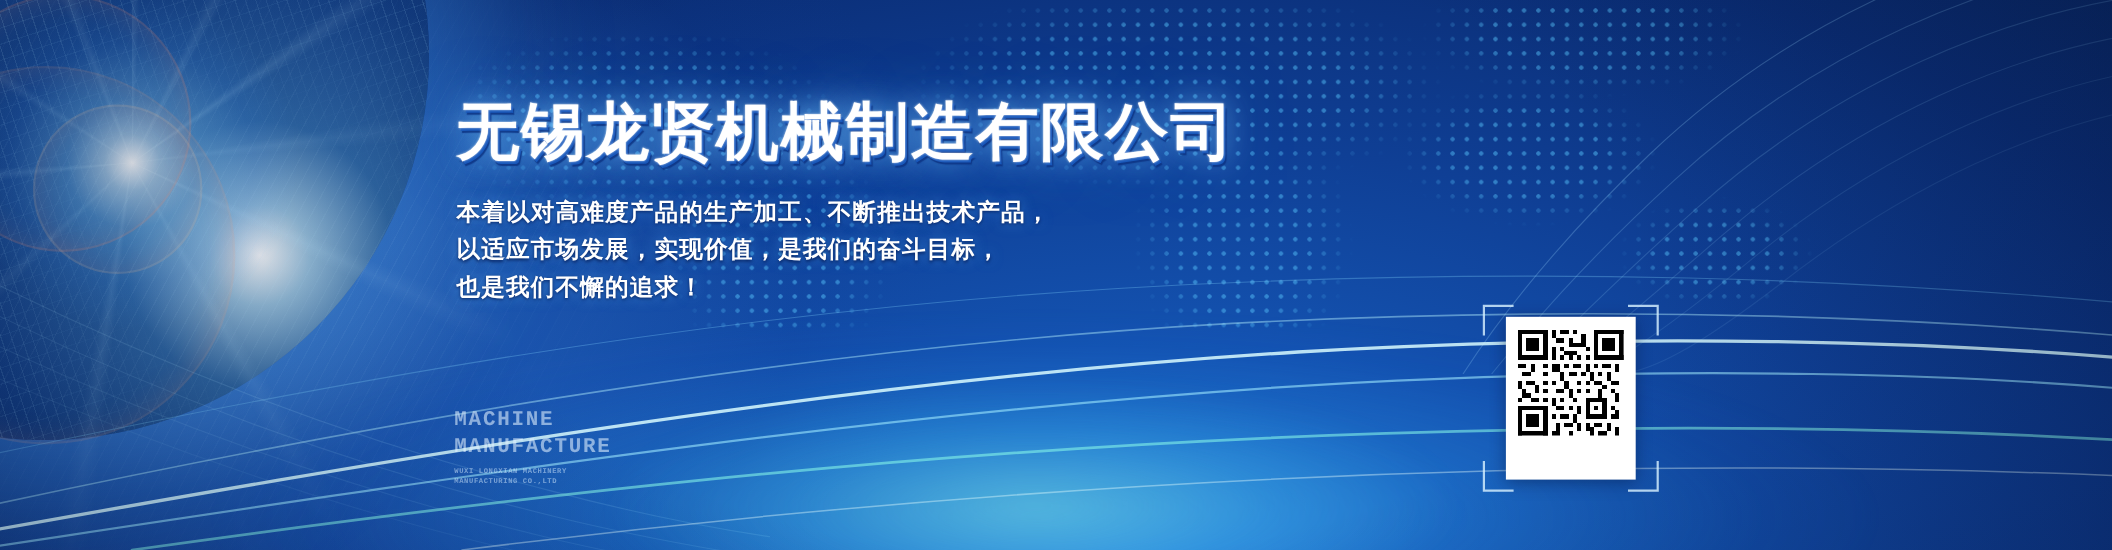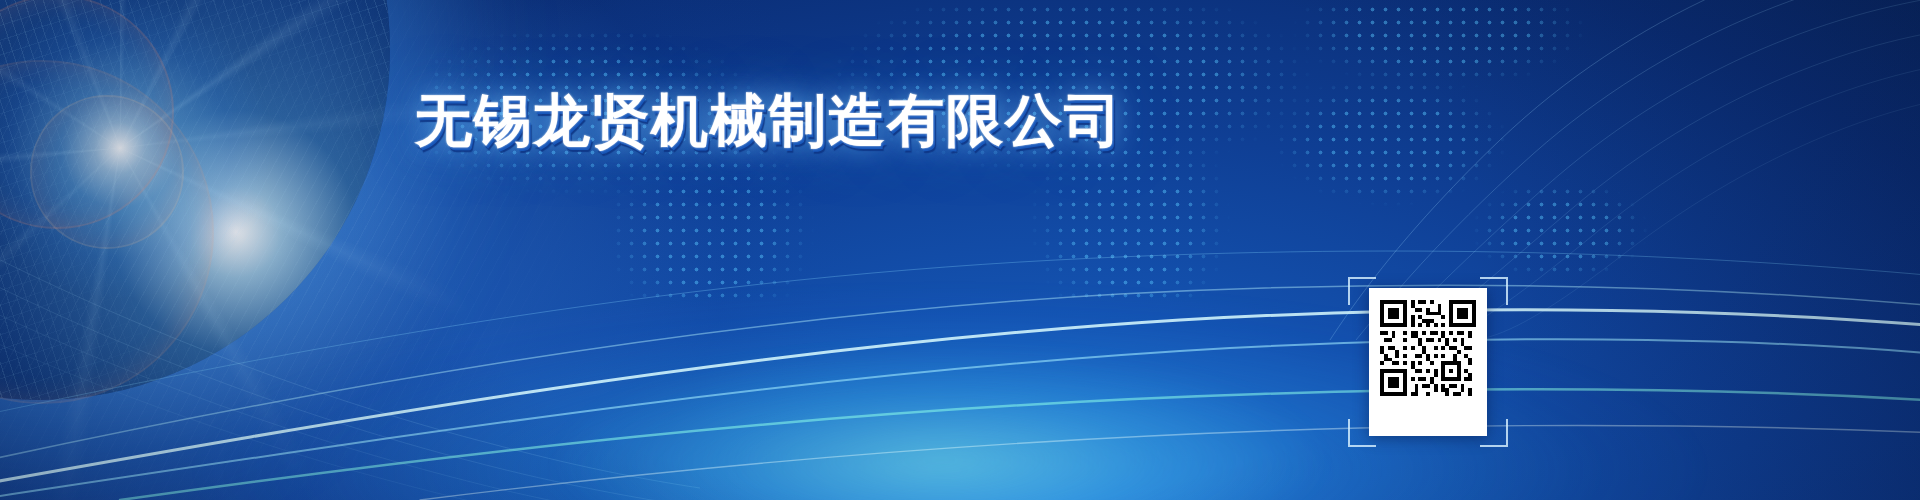--- a/index.html
+++ b/index.html
@@ -300,22 +300,32 @@
         <path d="M-40,250 C260,186 620,116 1020,92 C1400,70 1700,84 1960,108" stroke="#86d8ff" stroke-width="1" opacity="0.3"></path>
         <path d="M420,330 C660,300 980,268 1360,258 C1620,252 1830,258 1960,264" stroke="#e8feff" stroke-width="1.4" opacity="0.4"></path>
       </g>
     </svg>
   </div>
 
   <div class="vignette"></div>
 
   <div class="text-block">
     <h1 class="headline">无锡龙贤机械制造有限公司</h1>
+    <div class="tagline">
+      <div class="tagline-line">本着以对高难度产品的生产加工、不断推出技术产品，</div>
+      <div class="tagline-line">以适应市场发展，实现价值，是我们的奋斗目标，</div>
+      <div class="tagline-line">也是我们不懈的追求！</div>
+    </div>
   </div>
 
+  <div class="wordmark">
+    <div class="wm-line1">MACHINE</div>
+    <div class="wm-line2">MANUFACTURE</div>
+    <div class="wm-sub">WUXI LONGXIAN MACHINERY MANUFACTURING CO.,LTD</div>
+  </div>
 
   <div class="qr-wrap">
     <div class="qr-card">
       <svg class="qr-code" viewBox="0 0 25 25" shape-rendering="crispEdges">
         <rect width="25" height="25" fill="#ffffff"></rect>
         <g fill="#000000">
 
           <rect x="0" y="0" width="7" height="1"></rect>
             <rect x="0" y="6" width="7" height="1"></rect>
           <rect x="0" y="0" width="1" height="7"></rect>

